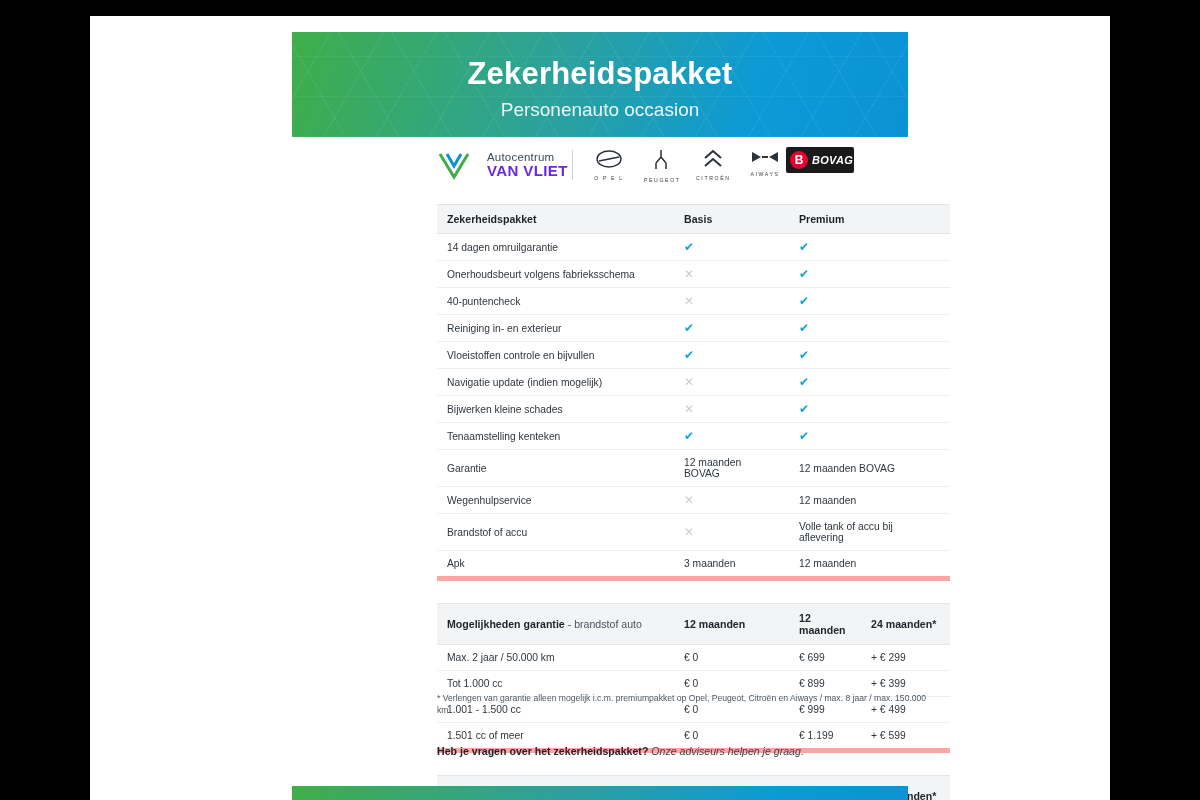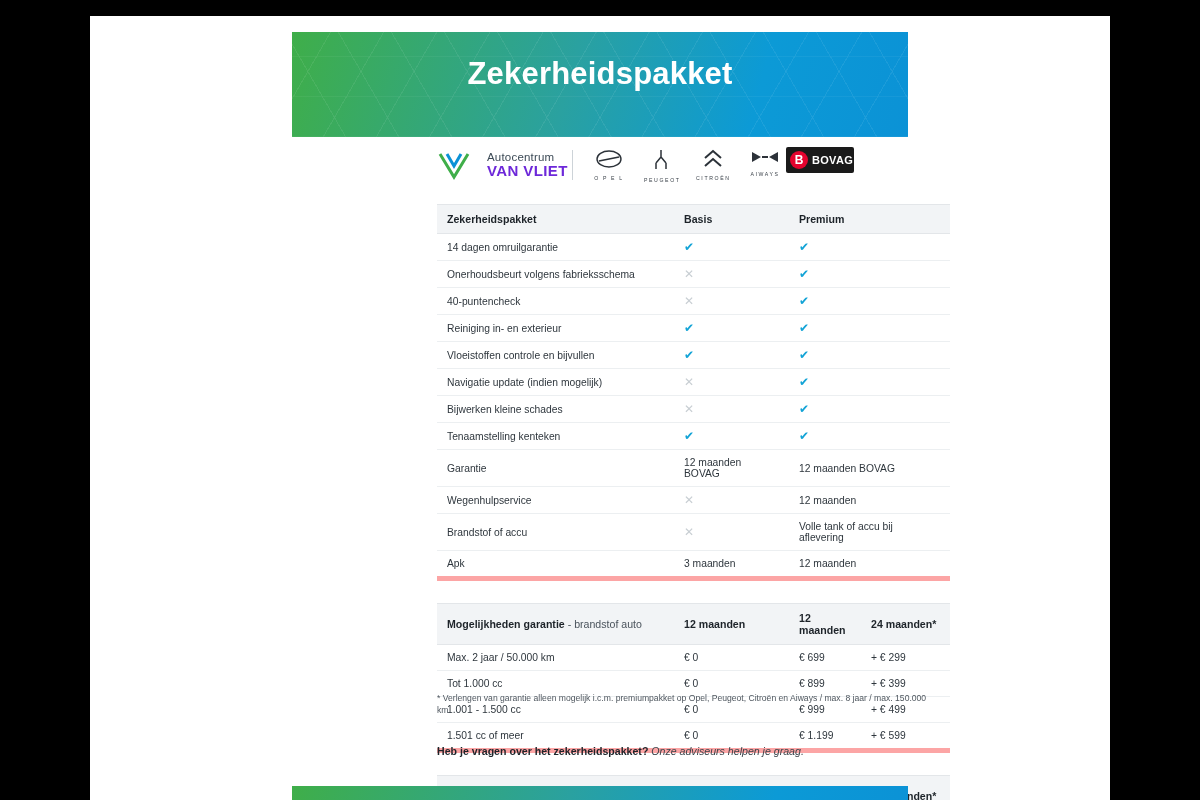--- a/index.html
+++ b/index.html
@@ -80,21 +80,21 @@
     border-radius: 2px;
     display: flex; align-items: center; gap: 4px;
     padding-left: 4px;
   }
   .bovag .bdot {
     width: 18px; height: 18px; border-radius: 50%;
     background: #e4032e;
     display: flex; align-items: center; justify-content: center;
     color: #fff; font-size: 12px; font-weight: bold;
   }
-  .bovag .btxt { color: #fff; font-size: 11px; font-weight: bold; letter-spacing: .3px; }
+  .bovag .btxt { color: #fff; font-size: 11px; font-weight: bold; letter-spacing: .3px; font-style: italic; }
   
   .tblwrap {
     position: absolute;
     left: 347px; top: 188px;
     width: 513px;
   }
   table { border-collapse: collapse; width: 513px; table-layout: fixed; }
   td, th { text-align: left; vertical-align: middle; }
   .t-main col.c1 { width: 237px; }
   .t-main col.c2 { width: 115px; }
@@ -145,20 +145,21 @@
   }
 </style>
 </head>
 <body>
 
 <div class="page">
 
   <div class="banner">
     <div class="tri"></div>
     <h1>Zekerheidspakket</h1>
+    <div class="sub">Personenauto occasion</div>
   </div>
 
   <div class="logorow">
 
     <div class="vv-logo">
       <span class="vv-mark">
         <svg width="34" height="30" viewBox="0 0 34 30">
           <path d="M3 4 L17 27 L31 4" fill="none" stroke="#3fae49" stroke-width="3"></path>
           <path d="M10 4 L17 16 L24 4" fill="none" stroke="#0b92d6" stroke-width="3"></path>
         </svg>

